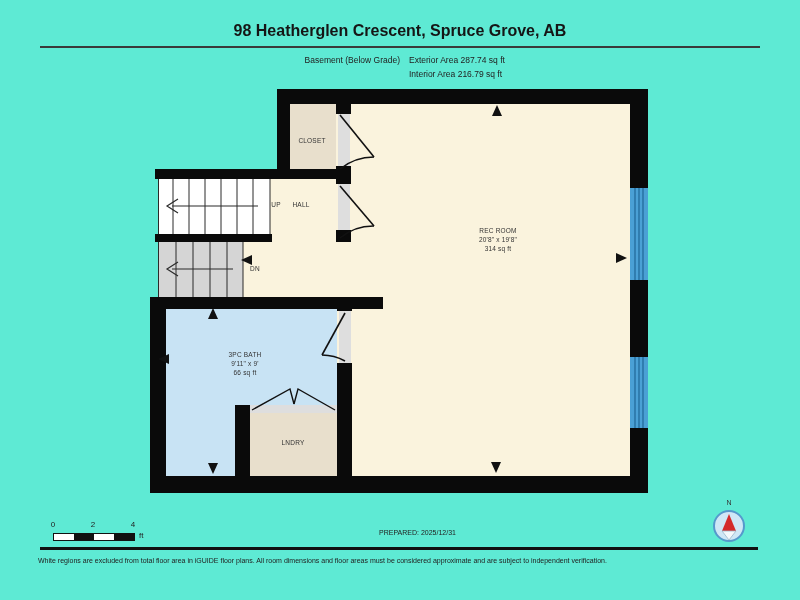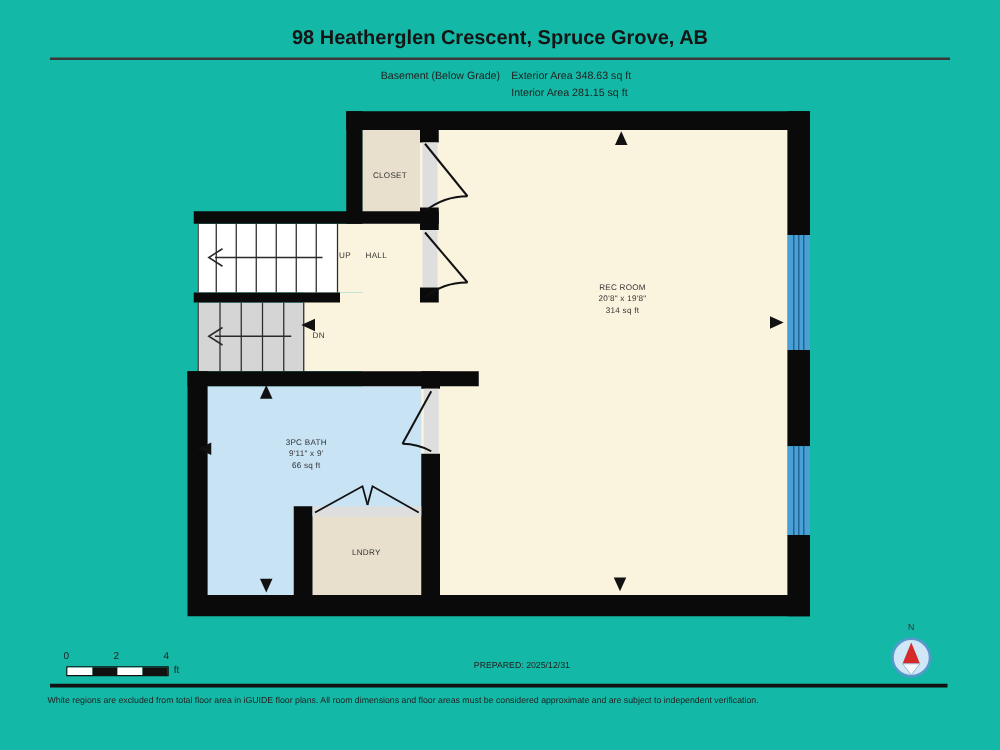--- a/index.html
+++ b/index.html
@@ -1,16 +1,16 @@
 <!DOCTYPE html>
 <html><head>
 <meta charset="utf-8">
 <style>
   html,body{margin:0;padding:0;background:#fff;}
-  #root{position:relative;width:800px;height:600px;background:#14b8a6;overflow:hidden;
+  #root{position:relative;width:800px;height:600px;background:#5eead4;overflow:hidden;
         font-family:"Liberation Sans", sans-serif;color:#1a1a1a;}
   .abs{position:absolute;}
   
   .title{left:0;top:22px;width:800px;text-align:center;font-size:16px;font-weight:bold;color:#151515;}
   .title-rule{left:40px;top:46px;width:720px;height:2px;background:#3a3a3a;}
   .floor-label{left:250px;top:55px;width:150px;text-align:right;font-size:8.5px;font-weight:normal;color:#222;}
   .area-line1{left:409px;top:55px;font-size:8.5px;color:#222;}
   .area-line2{left:409px;top:69px;font-size:8.5px;color:#222;}
   
   .floor{position:absolute;}
@@ -74,22 +74,22 @@
   svg.overlay{position:absolute;left:0;top:0;pointer-events:none;}
 </style>
 </head>
 <body>
 
 <div id="root">
 
   <div class="abs title">98 Heatherglen Crescent, Spruce Grove, AB</div>
   <div class="abs title-rule"></div>
   <div class="abs floor-label">Basement (Below Grade)</div>
-  <div class="abs area-line1">Exterior Area 348.63 sq ft</div>
-  <div class="abs area-line2">Interior Area 281.15 sq ft</div>
+  <div class="abs area-line1">Exterior Area 287.74 sq ft</div>
+  <div class="abs area-line2">Interior Area 216.79 sq ft</div>
 
   <div class="floor f-rec"></div>
   <div class="floor f-hall"></div>
   <div class="floor f-landing"></div>
   <div class="floor f-closet"></div>
   <div class="floor f-up"></div>
   <div class="floor f-dn"></div>
   <div class="floor f-bath"></div>
   <div class="floor f-lndry"></div>
 

